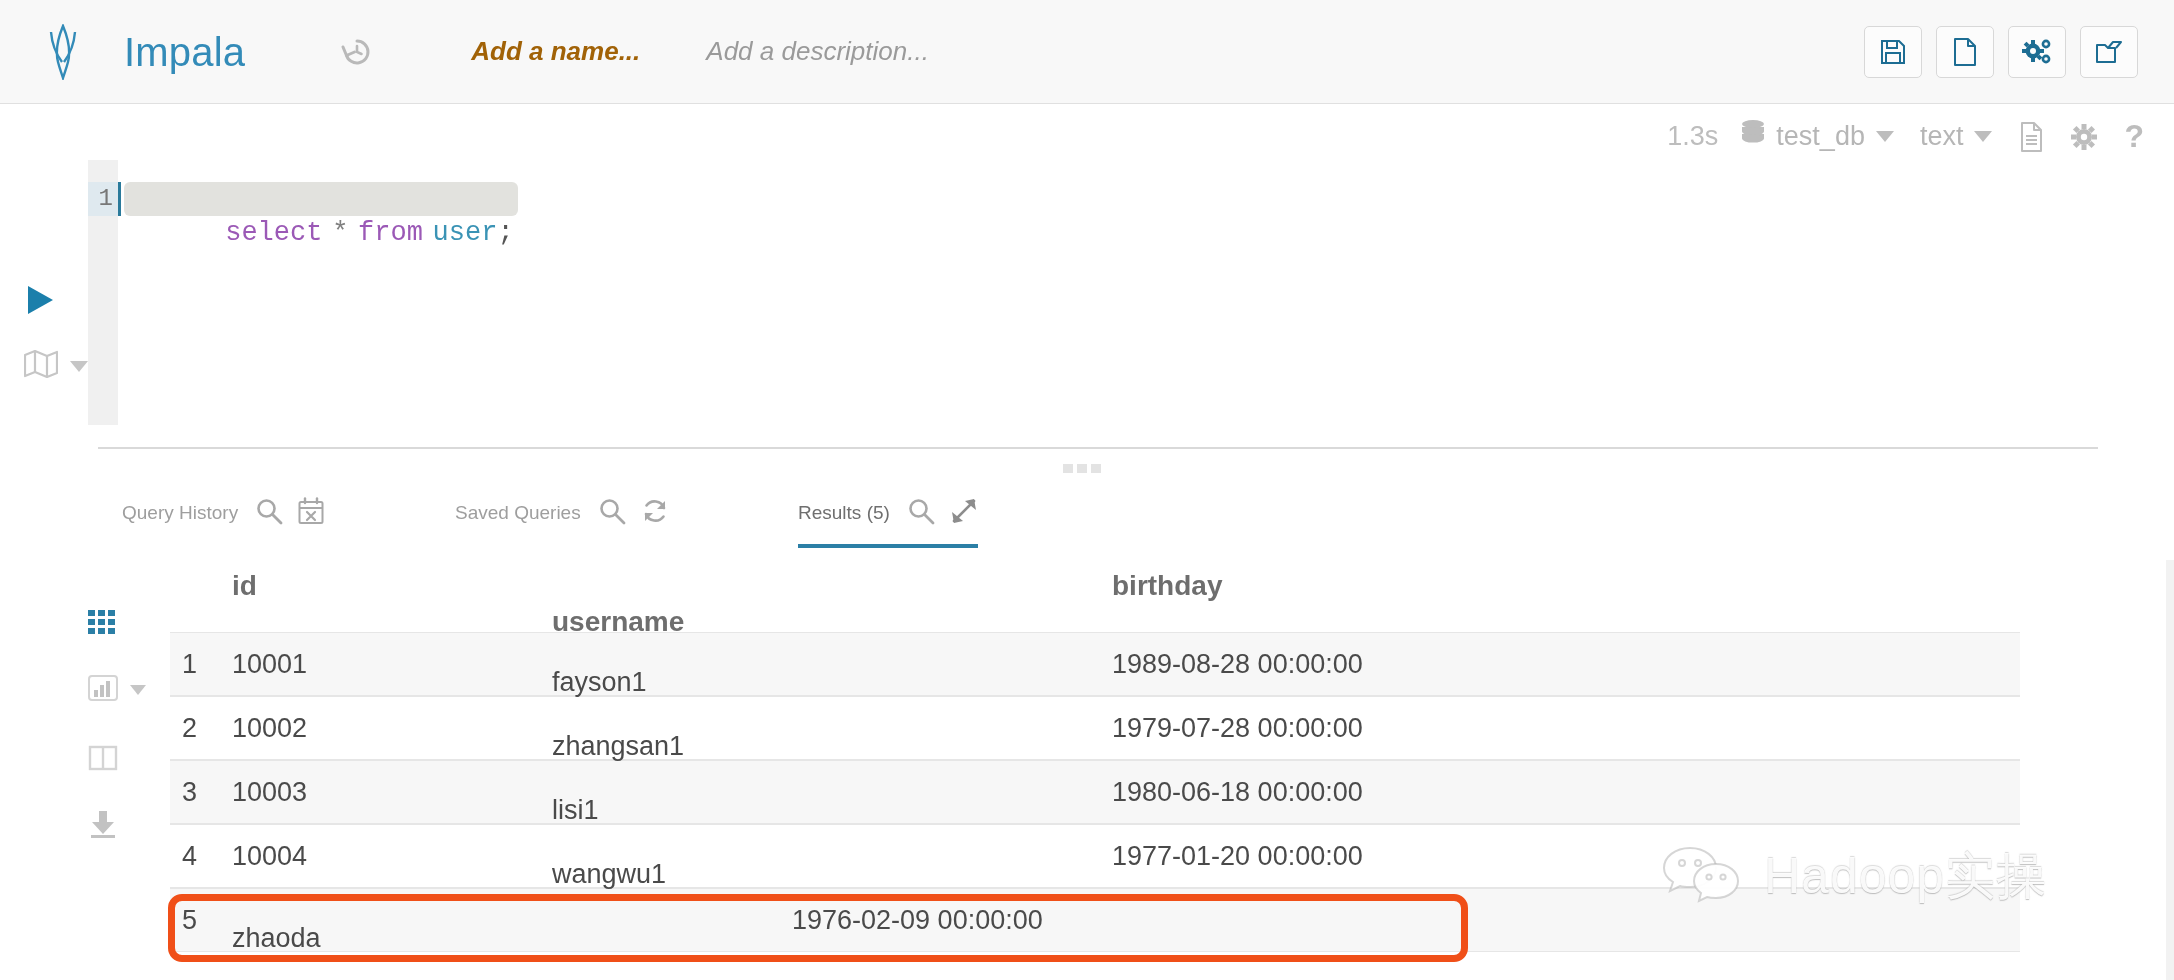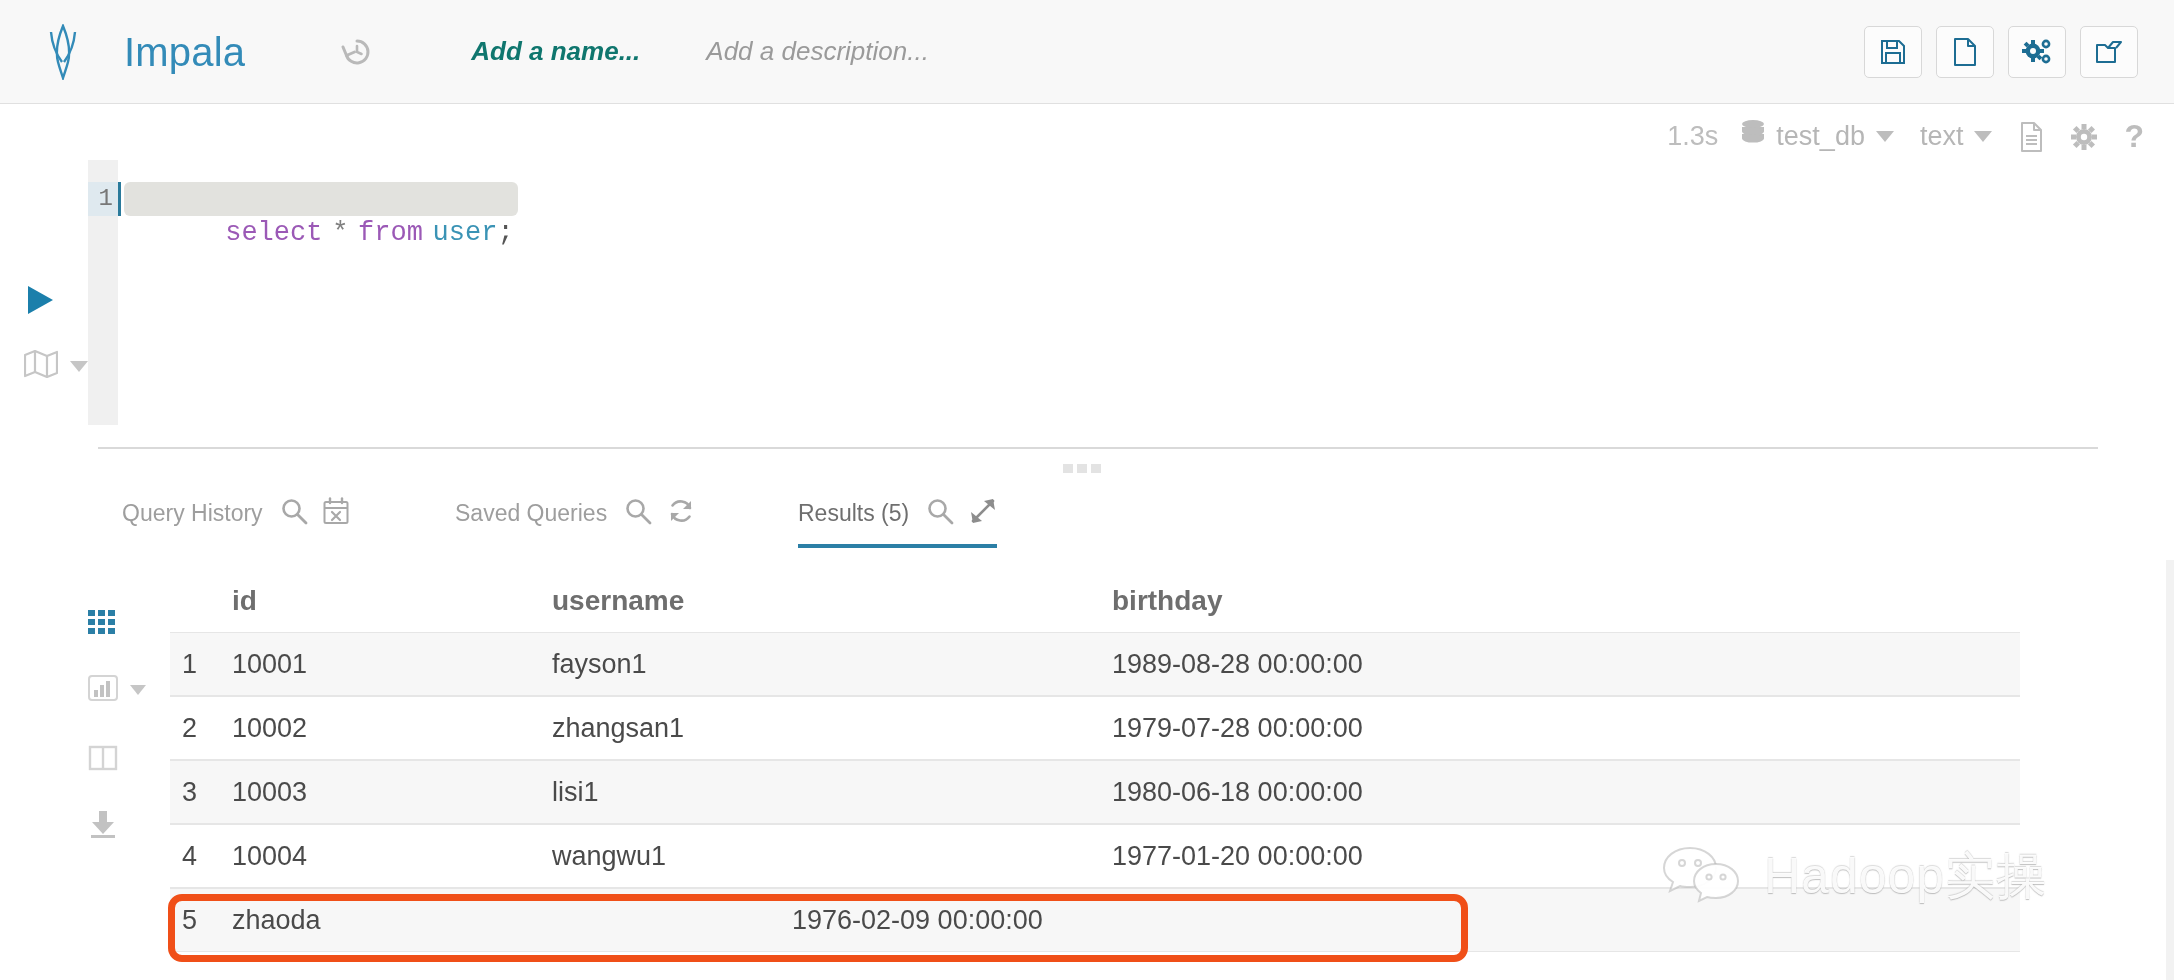--- a/index.html
+++ b/index.html
@@ -19,21 +19,21 @@
   }
   .hdr-logo { margin-left:46px; display:flex; align-items:center; }
   .hdr-logo svg { display:block; }
   .hdr-title {
     margin-left:16px; font-size:40px; color:#338bb8; font-weight:400;
     letter-spacing:.2px; line-height:1;
   }
   .hdr-history { margin-left:66px; display:flex; align-items:center; }
   .hdr-name {
     margin-left:68px; font-size:26px; font-style:italic; font-weight:bold;
-    color:#0f766e; white-space:nowrap;
+    color:#a16207; white-space:nowrap;
   }
   .hdr-desc {
     margin-left:38px; font-size:26px; font-style:italic; font-weight:400;
     color:#9a9a9a; white-space:nowrap;
   }
   .hdr-actions {
     position:absolute; right:36px; top:50%; transform:translateY(-50%);
     display:flex; gap:14px;
   }
   .hdr-btn {
@@ -94,49 +94,49 @@
   .tbl { color:#3a93b5; }
   .pnc { color:#555; }
 
   .divider { position:absolute; left:98px; top:447px; width:2000px; height:2px; background:#d9d9d9; }
   .drag-handle { position:absolute; left:1063px; top:464px; display:flex; gap:4px; }
   .drag-handle i { width:10px; height:9px; background:#e3e3e3; display:block; }
 
   
   .tabs { position:absolute; left:0; top:495px; width:2174px; height:60px; }
   .tab { position:absolute; display:flex; align-items:center; cursor:pointer; }
-  .tab-label { font-size:23px; color:#9e9e9e; }
+  .tab-label { font-size:19px; color:#9e9e9e; }
   .tab.active .tab-label { color:#6f6f6f; }
   .tab-icons { display:flex; align-items:center; margin-left:17px; gap:15px; }
   .tab-underline {
     position:absolute; height:4px; background:#2b7fa6; bottom:-19px; left:0; right:0;
   }
   #tab-history { left:122px; top:2px; }
   #tab-saved   { left:455px; top:2px; }
   #tab-results { left:798px; top:2px; }
 
   
   .res-side { position:absolute; left:88px; top:610px; width:60px; }
   .res-side .sitem { margin-bottom:38px; display:flex; align-items:center; cursor:pointer; }
   .sitem-caret {
     width:0;height:0;margin-left:12px;
     border-left:8px solid transparent;border-right:8px solid transparent;
     border-top:10px solid #c6c6c6;
   }
 
   
   .tbl-wrap { position:absolute; left:170px; top:570px; width:1850px; }
-  .thead { display:flex; height:62px; align-items:center; }
+  .thead { display:flex; height:62px; }
   .trow  { display:flex; height:64px; align-items:center;
            border-top:1px solid #e6e6e6; border-bottom:1px solid #e6e6e6; }
   .trow.odd  { background:#f7f7f7; }
   .trow.even { background:#ffffff; }
   .c-num { width:62px; text-align:left; padding-left:12px; font-size:27px; color:#4a4a4a; }
   .c-id  { width:320px; font-size:27px; color:#4a4a4a; }
-  .c-user{ width:560px; font-size:27px; color:#4a4a4a; }
+  .c-user{ width:560px; font-size:27px; color:#4a4a4a;margin-top:36px; }
   .c-bday{ flex:1; font-size:27px; color:#4a4a4a; }
   .thead .c-num { color:transparent; }
   .thead .c-id, .thead .c-user, .thead .c-bday {
     font-size:28px; font-weight:bold; color:#6e6e6e;
   }
 
   .hl-box {
     position:absolute; left:168px; top:894px; width:1300px; height:68px;
     border:7px solid #f04f18; border-radius:14px; pointer-events:none;
   }

